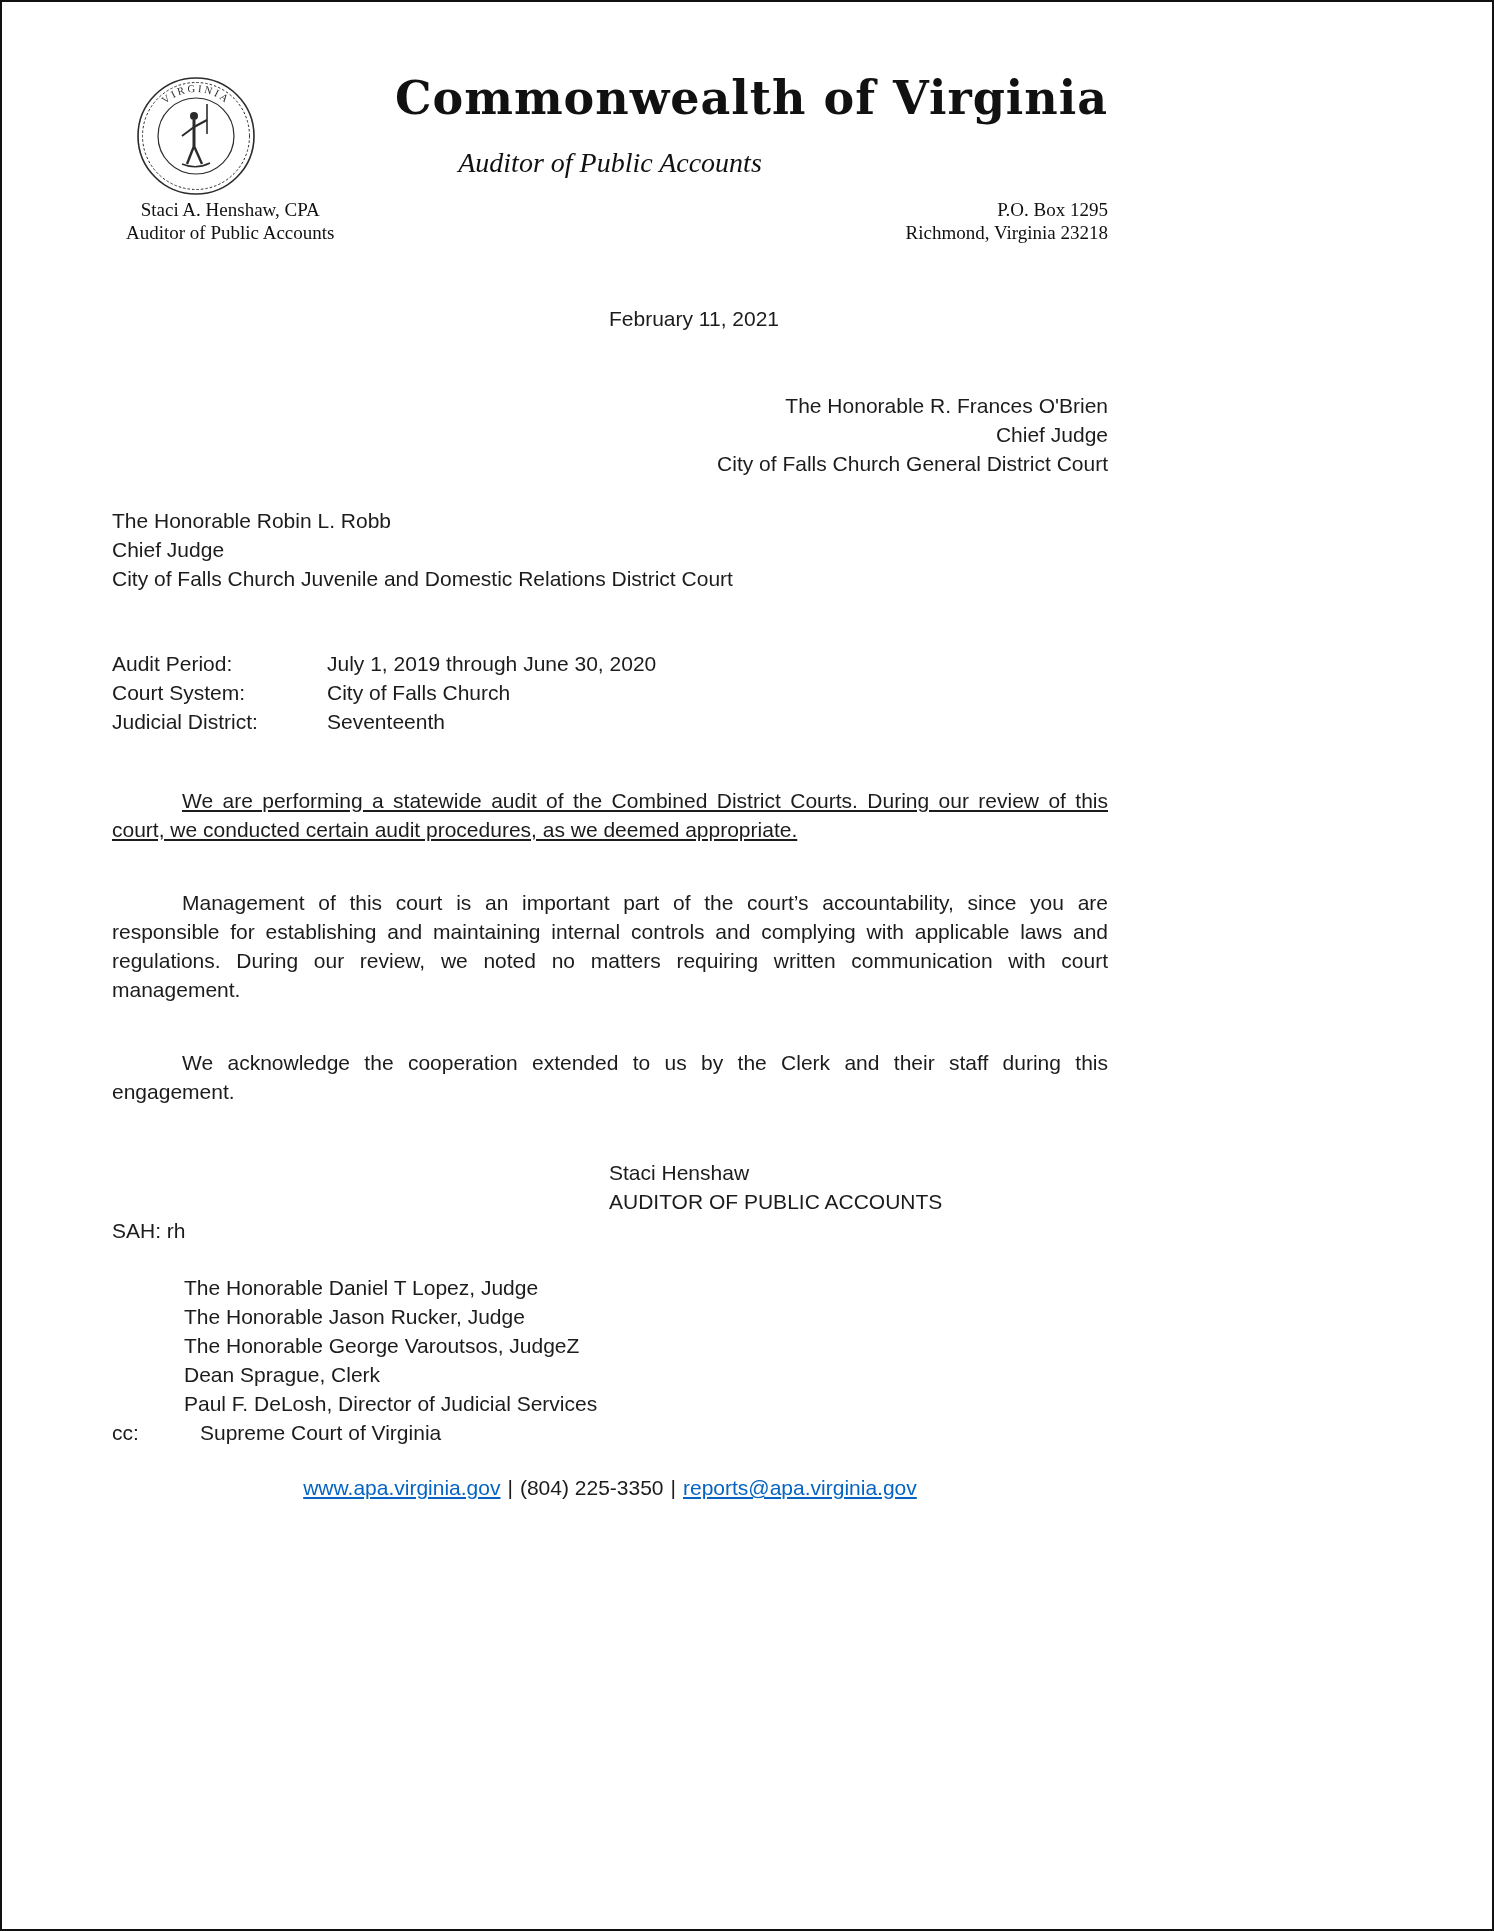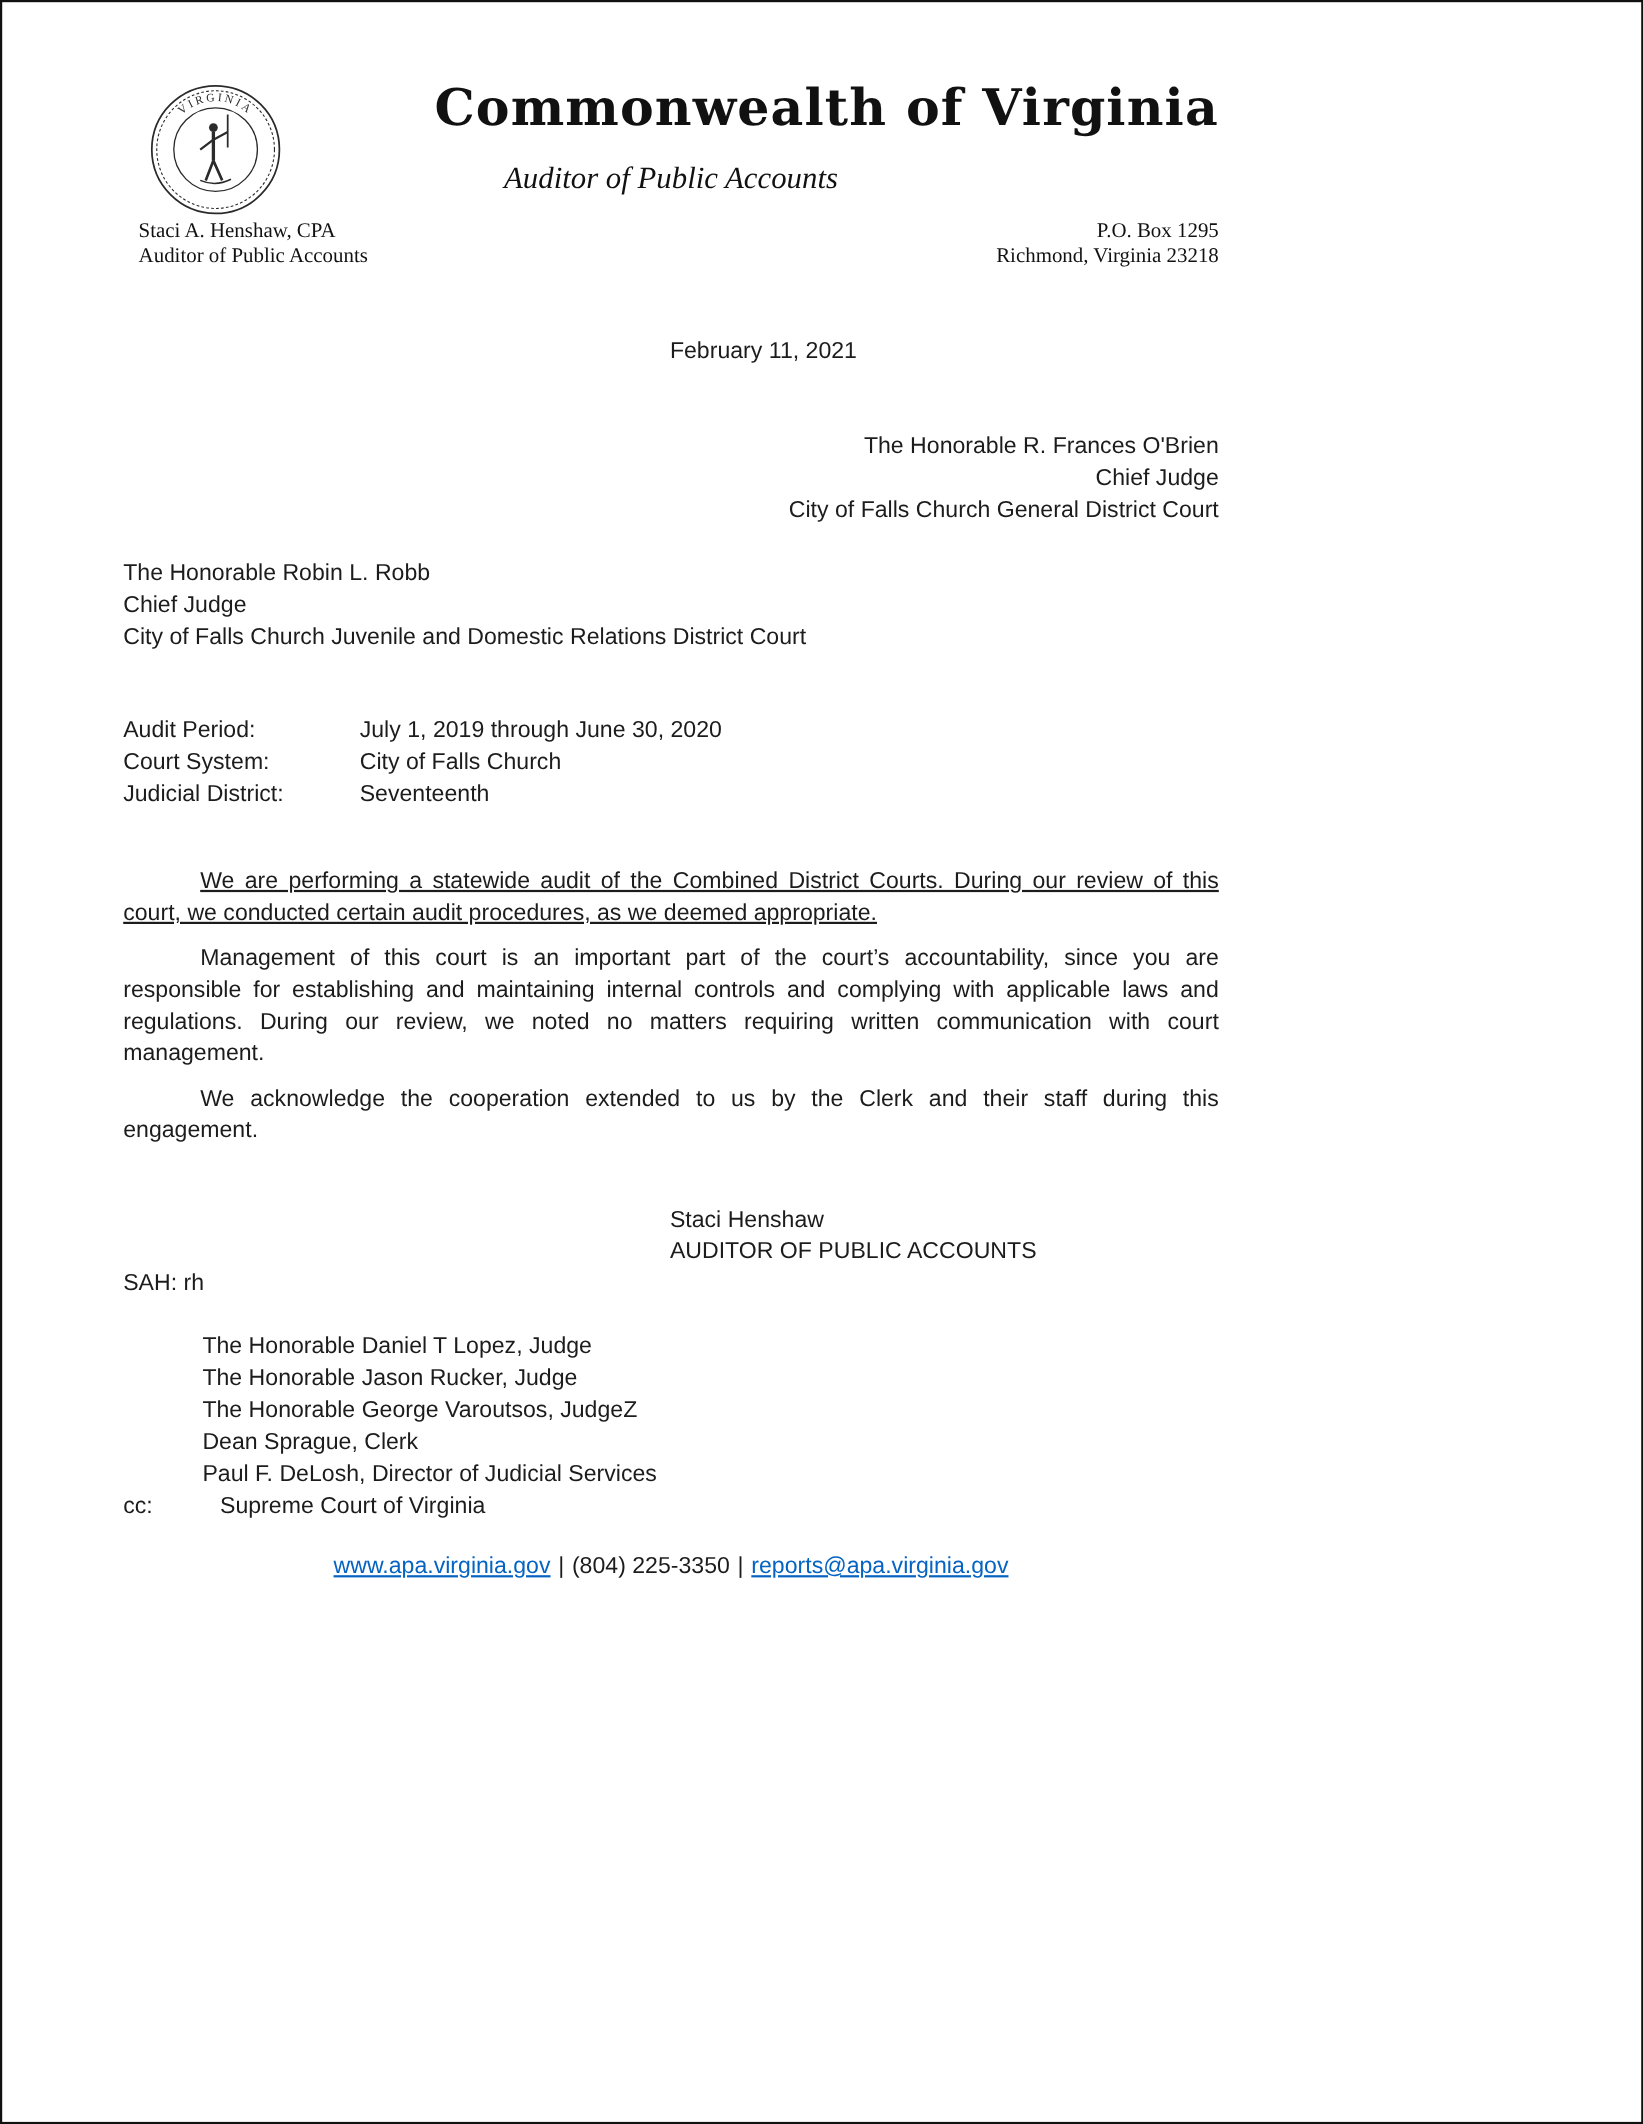--- a/index.html
+++ b/index.html
@@ -52,35 +52,35 @@
   }
   .contact-row {
     display: flex;
     justify-content: space-between;
     margin-top: 20px;
     font-family: "Liberation Serif", serif;
     font-size: 19px;
     line-height: 23px;
     color: #111;
   }
-  .contact-left { padding-left: 14px; }
+  .contact-left { padding-left: 14px; text-align: center; }
   .contact-right { text-align: right; }
 
   
   .indent-block { margin-left: 497px; }
   .date-line { margin-top: 60px; }
   .recipient-first { margin-top: 58px; text-align: right; }
   .recipient { margin-top: 28px; }
   .audit-info { margin-top: 56px; }
   .audit-row { display: flex; }
   .audit-label { width: 215px; flex: 0 0 215px; }
   .para {
     text-align: justify;
     text-indent: 70px;
-    margin-top: 12px;
+    margin-top: 44px;
   }
   .para-first { margin-top: 50px; text-decoration: underline; }
   .signature-block { margin-top: 52px; }
   .reference-line { }
   .cc-row { display: flex; margin-top: 28px; align-items: flex-end; }
   .cc-label { width: 72px; flex: 0 0 72px; }
   .cc-sub { padding-left: 16px; }
 
   
   .footer {

